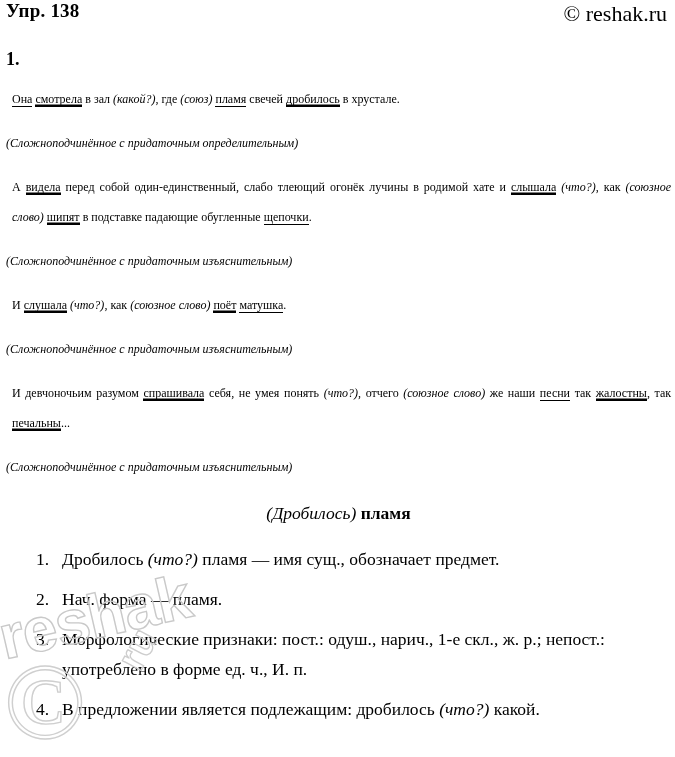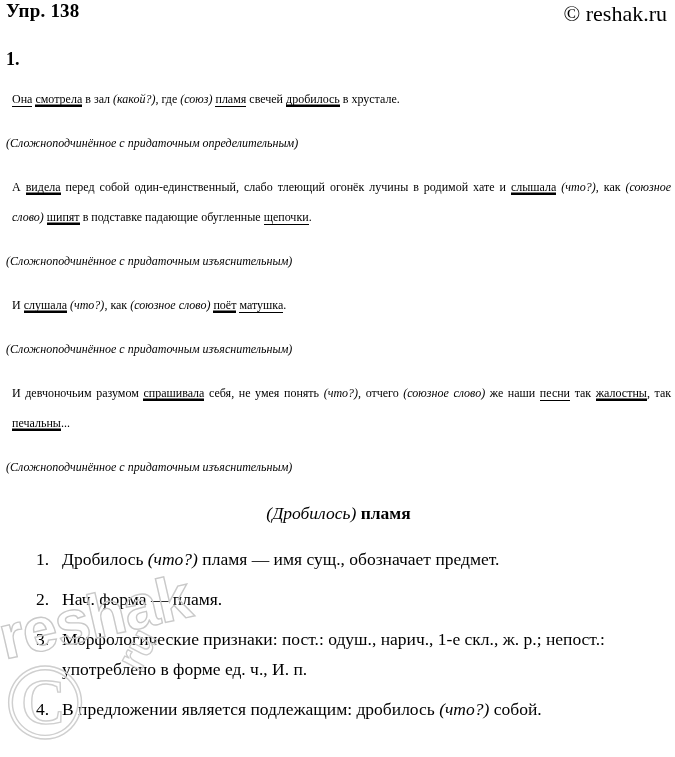--- a/index.html
+++ b/index.html
@@ -196,21 +196,21 @@
 
   <p class="para"><span>И девчоночьим разумом </span><span class="pred">спрашивала</span><span> себя, не умея понять </span><span class="q">(что?)</span><span>, отчего </span><span class="q">(союзное слово)</span><span> же наши </span><span class="subj">песни</span><span> так </span><span class="pred">жалостны</span><span>, так </span><span class="pred">печальны</span><span>...</span></p>
   <p class="note">(Сложноподчинённое с придаточным изъяснительным)</p>
 
   <p class="headword"><span class="it">(Дробилось)</span><span> </span><span class="bd">пламя</span></p>
 
   <ol class="an-list">
     <li><span>Дробилось </span><span class="q">(что?)</span><span> пламя — имя сущ., обозначает предмет.</span></li>
     <li><span>Нач. форма — пламя.</span></li>
     <li><span>Морфологические признаки: пост.: одуш., нарич., 1-е скл., ж. р.; непост.: употреблено в форме ед. ч., И. п.</span></li>
-    <li><span>В предложении является подлежащим: дробилось </span><span class="q">(что?)</span><span> собой.</span></li>
+    <li><span>В предложении является подлежащим: дробилось </span><span class="q">(что?)</span><span> какой.</span></li>
   </ol>
 
   <div class="watermark">
     <div class="wm-text">reshak</div>
     <div class="wm-copy">©</div>
     <div class="wm-ru">ru</div>
   </div>
 
 </div>
 

